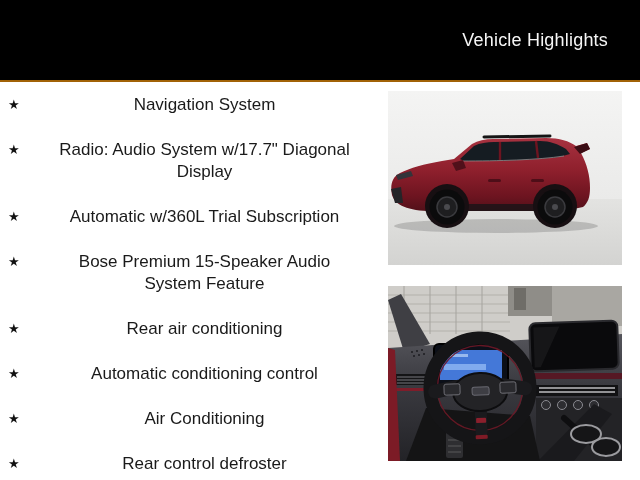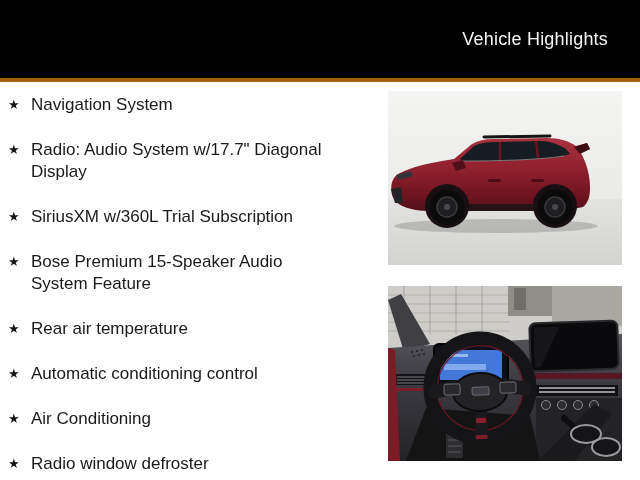--- a/index.html
+++ b/index.html
@@ -1,38 +1,38 @@
 <!DOCTYPE html>
 <html><head>
 <meta charset="utf-8">
 <style>
   html,body{margin:0;padding:0;}
   body{
     width:640px;height:480px;overflow:hidden;background:#ffffff;
     font-family:"Liberation Sans",sans-serif;position:relative;
   }
   .header{
-    height:82px;background:#000000;border-bottom:4px solid #a16207;
+    height:82px;background:#000000;border-bottom:2px solid #a16207;
     display:flex;align-items:center;justify-content:flex-end;
     padding-right:32px;box-sizing:border-box;
   }
   .header-title{color:#f6f6f6;font-size:18px;letter-spacing:0.2px;}
   .content{display:flex;}
   .list{
     width:388px;box-sizing:border-box;padding:12px 10px 0 8px;
   }
   .item{
     display:flex;align-items:flex-start;
     margin-bottom:23px;color:#1a1a1a;
     font-size:17px;line-height:22px;
   }
   .star{
     width:23px;flex:none;font-size:13px;line-height:22px;color:#111;
   }
-  .item-text{flex:1;white-space:pre-line;}
+  .item-text{flex:1;white-space:pre-line;text-align:center;}
   .photos{
     width:252px;box-sizing:border-box;padding-top:9px;
     display:flex;flex-direction:column;
   }
   .photo{
     width:234px;background:#eeeeee;overflow:hidden;
   }
   .photo svg{display:block;}
   .photo-top{height:174px;margin-bottom:21px;}
   .photo-bottom{height:175px;}
@@ -51,42 +51,42 @@
       <span class="star">★</span>
       <span class="item-text">Navigation System</span>
     </div>
     <div class="item">
       <span class="star">★</span>
       <span class="item-text">Radio: Audio System w/17.7" Diagonal
 Display</span>
     </div>
     <div class="item">
       <span class="star">★</span>
-      <span class="item-text">SiriusXM w/360L Trial Subscription</span>
+      <span class="item-text">Automatic w/360L Trial Subscription</span>
     </div>
     <div class="item">
       <span class="star">★</span>
       <span class="item-text">Bose Premium 15-Speaker Audio
 System Feature</span>
     </div>
     <div class="item">
       <span class="star">★</span>
-      <span class="item-text">Rear air temperature</span>
+      <span class="item-text">Rear air conditioning</span>
     </div>
     <div class="item">
       <span class="star">★</span>
       <span class="item-text">Automatic conditioning control</span>
     </div>
     <div class="item">
       <span class="star">★</span>
       <span class="item-text">Air Conditioning</span>
     </div>
     <div class="item">
       <span class="star">★</span>
-      <span class="item-text">Radio window defroster</span>
+      <span class="item-text">Rear control defroster</span>
     </div>
   </div>
 
   <div class="photos">
 
     <div class="photo photo-top">
       <svg width="234" height="174" viewBox="0 0 234 174" xmlns="http://www.w3.org/2000/svg">
         <defs>
           <linearGradient id="wallG" x1="0" y1="0" x2="0" y2="1">
             <stop offset="0" stop-color="#f4f4f3"></stop>

